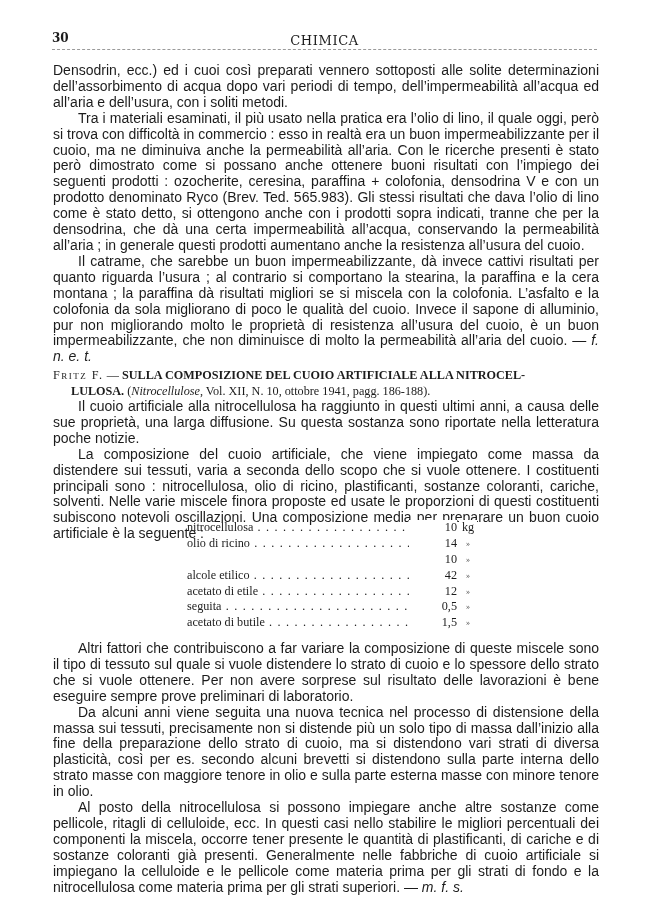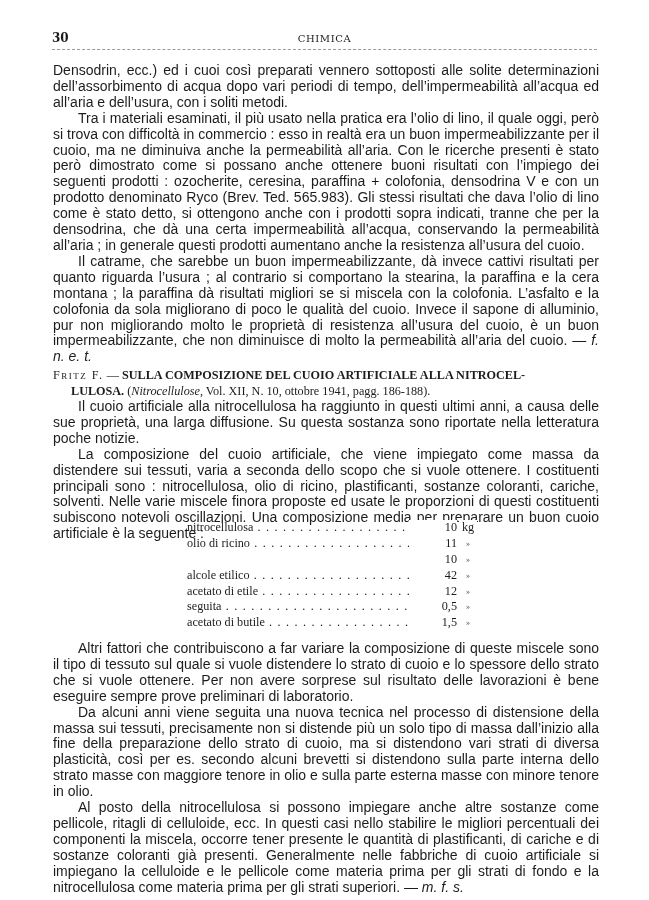--- a/index.html
+++ b/index.html
@@ -9,21 +9,21 @@
       color: #1c1c1c;
     }
     .page { position: absolute; left: 0; top: 0; width: 523px; height: 900px; }
     .header {
       position: absolute; left: 52px; top: 31px; width: 545px; height: 16px;
       font-size: 12px;
     }
     .page-number { position: absolute; left: 0; top: 0; font-weight: bold; font-size: 12px; }
     .running-head {
       position: absolute; left: 0; right: 0; top: 2px; text-align: center;
-      font-size: 10px; letter-spacing: 0.6px;
+      font-size: 13px; letter-spacing: 0.6px;
     }
     .header-rule {
       position: absolute; left: 52px; top: 49px; width: 545px; height: 0;
       border-top: 1px dashed #9a9a9a;
     }
     .text {
       position: absolute; left: 53px; width: 546px;
       font-size: 14px; line-height: 15.9px; text-align: justify;
       font-family: Liberation Sans, sans-serif;
     }
@@ -97,21 +97,21 @@
   </div>
 
   <div class="recipe">
     <div class="recipe-row">
       <span class="recipe-name">nitrocellulosa</span>
       <span class="recipe-qty">10</span>
       <span class="recipe-unit">kg</span>
     </div>
     <div class="recipe-row">
       <span class="recipe-name">olio di ricino</span>
-      <span class="recipe-qty">11</span>
+      <span class="recipe-qty">14</span>
       <span class="recipe-unit ditto">»</span>
     </div>
     <div class="recipe-row">
       <span class="recipe-qty">10</span>
       <span class="recipe-unit ditto">»</span>
     </div>
     <div class="recipe-row">
       <span class="recipe-name">alcole etilico</span>
       <span class="recipe-qty">42</span>
       <span class="recipe-unit ditto">»</span>

